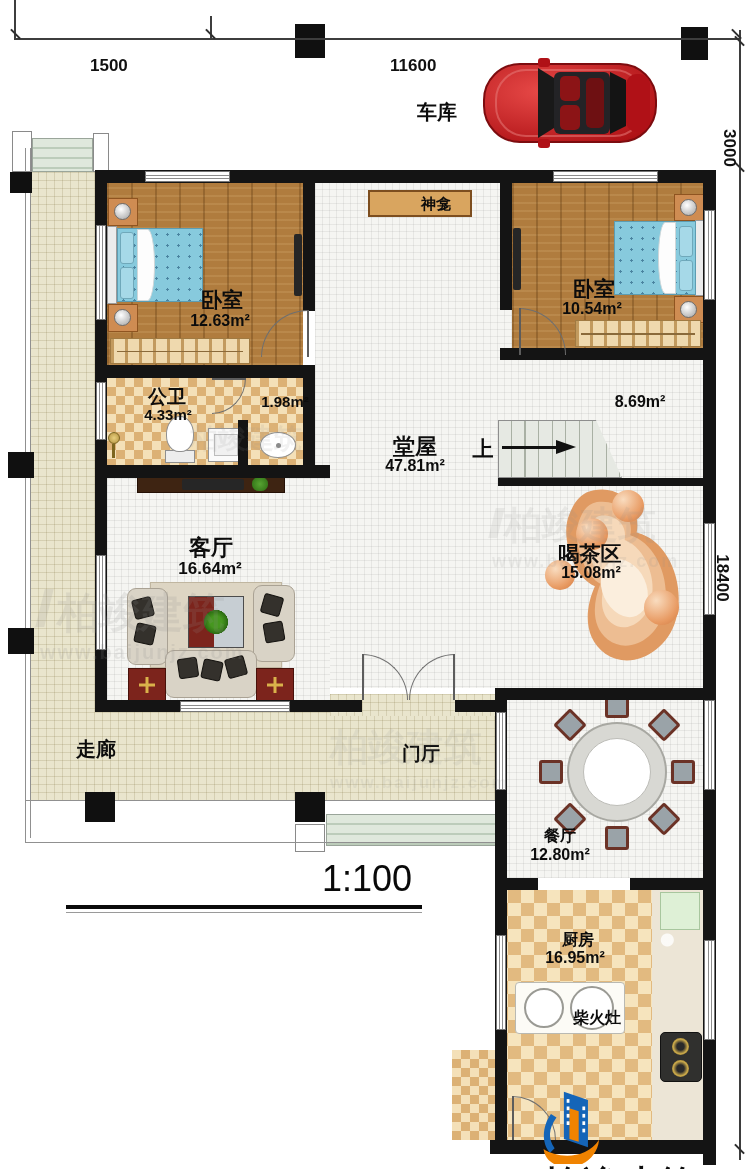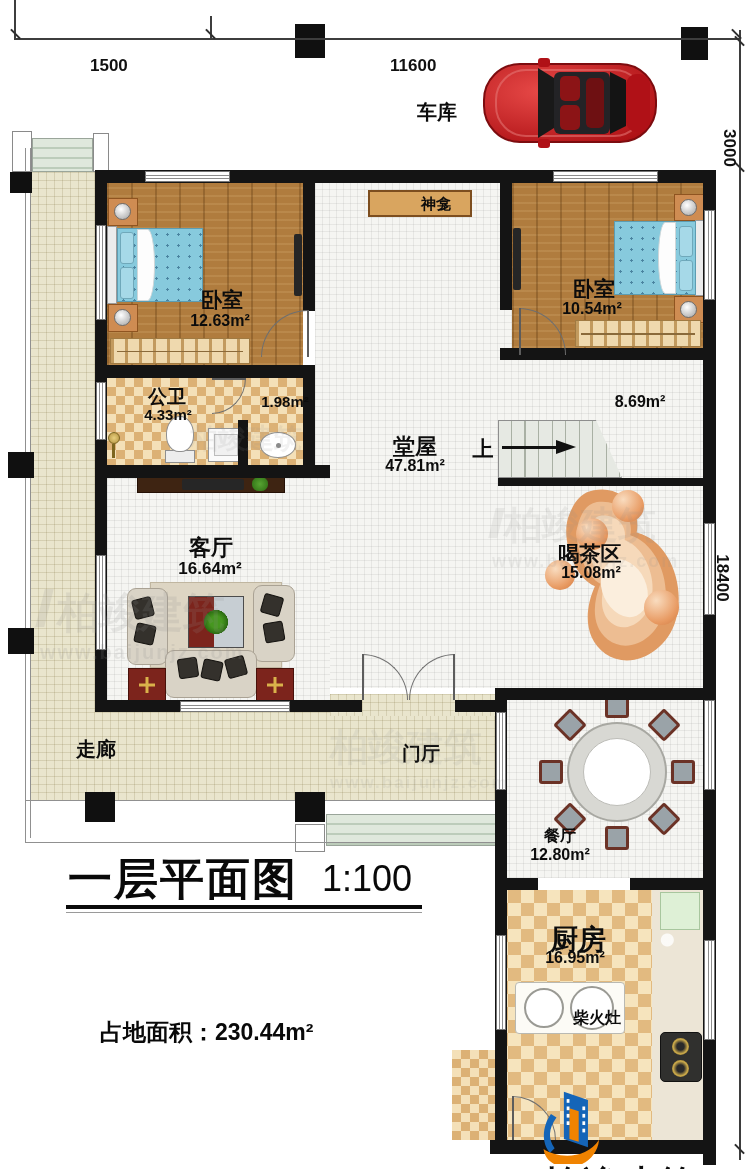--- a/index.html
+++ b/index.html
@@ -299,45 +299,43 @@
   <div class="lbl" style="left:415px;top:447px;font-size:22px">堂屋</div>
   <div class="lbl" style="left:415px;top:466px;font-size:16px">47.81m²</div>
   <div class="lbl" style="left:211px;top:548px;font-size:22px">客厅</div>
   <div class="lbl" style="left:210px;top:569px;font-size:17px">16.64m²</div>
   <div class="lbl" style="left:590px;top:554px;font-size:21px">喝茶区</div>
   <div class="lbl" style="left:591px;top:573px;font-size:16px">15.08m²</div>
   <div class="lbl" style="left:96px;top:749px;font-size:20px">走廊</div>
   <div class="lbl" style="left:421px;top:754px;font-size:19px">门厅</div>
   <div class="lbl" style="left:560px;top:836px;font-size:16px">餐厅</div>
   <div class="lbl" style="left:560px;top:855px;font-size:16px">12.80m²</div>
-  <div class="lbl" style="left:578px;top:940px;font-size:28px">厨房</div>
+  <div class="lbl" style="left:578px;top:940px;font-size:16px">厨房</div>
   <div class="lbl" style="left:575px;top:958px;font-size:16px">16.95m²</div>
   <div class="lbl" style="left:597px;top:1018px;font-size:16px">柴火灶</div>
 
   <div class="wm" style="left:40px;top:585px;opacity:.16">
     <span class="bar2"></span><span style="font-size:42px">柏竣建筑</span>
     <div style="font-size:20px;letter-spacing:2px">www.baijunjz.com</div>
   </div>
   <div class="wm" style="left:492px;top:500px;opacity:.13">
     <span class="bar"></span><span style="font-size:38px">柏竣建筑</span>
     <div style="font-size:18px;letter-spacing:2px">www.baijunjz.com</div>
   </div>
   <div class="wm" style="left:190px;top:420px;opacity:.12;font-size:28px">
     <span>柏竣建筑</span>
   </div>
   <div class="wm" style="left:330px;top:722px;opacity:.12">
     <span style="font-size:38px">柏竣建筑</span>
     <div style="font-size:17px;letter-spacing:2px">www.baijunjz.com</div>
   </div>
 
-  <div class="tb" style="left:68px;top:850px;font-size:44px;letter-spacing:2px">一层平面图</div>
   <div class="tb" style="left:322px;top:858px;font-size:36px;font-weight:400">1:100</div>
   <div class="abs" style="left:66px;top:905px;width:356px;height:4px;background:#0a0a0a;z-index:52"></div>
   <div class="abs" style="left:66px;top:912px;width:356px;height:1px;background:#9a9a9a;z-index:52"></div>
-  <div class="tb" style="left:100px;top:1017px;font-size:23px">占地面积：230.44m²</div>
 
   <div class="brand" style="left:538px;top:1086px">
     <svg width="74" height="78" viewBox="0 0 80 84" style="vertical-align:top">
       <path d="M14 30 C4 44 4 62 13 72 L18 67 C11 58 11 46 20 34 Z" fill="#1565b8"></path>
       <path d="M28 6 L54 15 L54 66 L28 57 Z" fill="#1565b8"></path>
       <path d="M34 24 L44 27 L44 60 L34 57 Z" fill="#f08300"></path>
       <rect x="31" y="14" width="3" height="4" fill="#fff"></rect>
         <rect x="31" y="22" width="3" height="4" fill="#fff"></rect>
       <rect x="31" y="30" width="3" height="4" fill="#fff"></rect>
         <rect x="31" y="38" width="3" height="4" fill="#fff"></rect>

